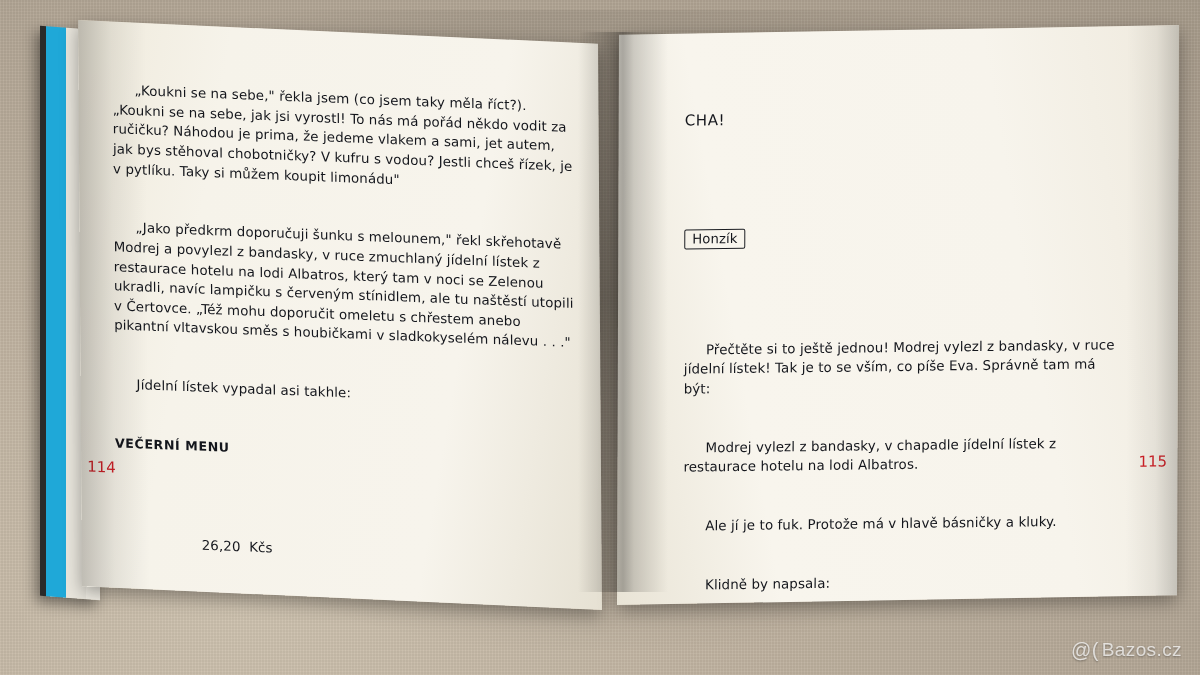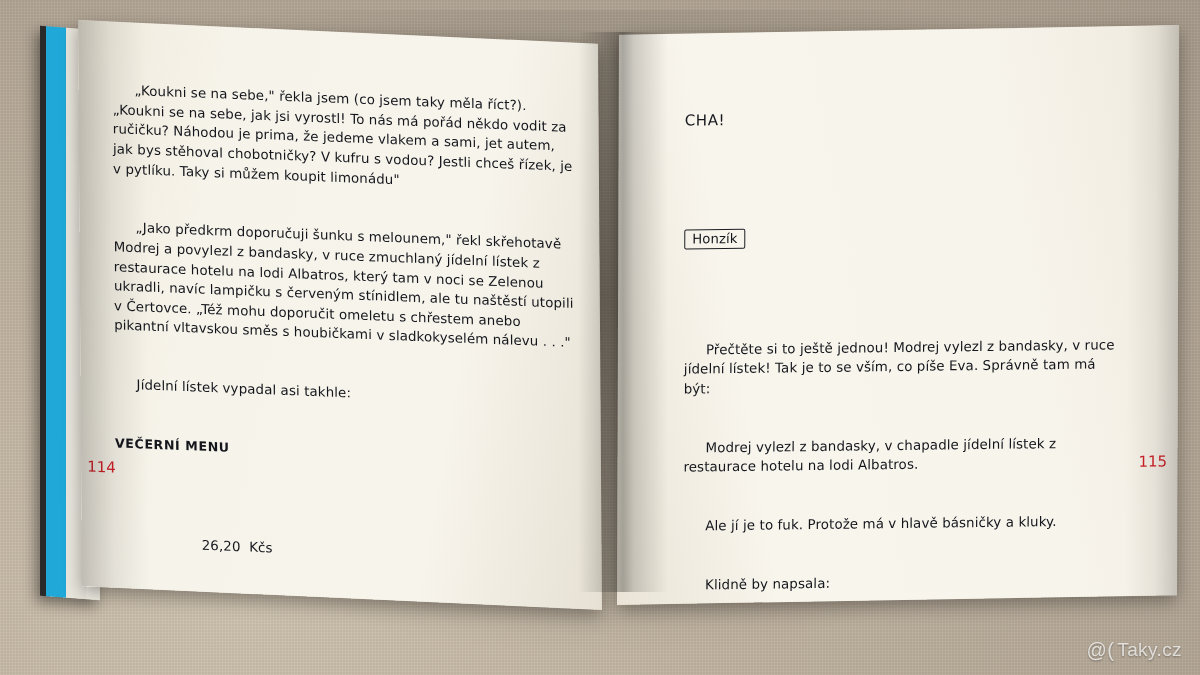--- a/index.html
+++ b/index.html
@@ -286,15 +286,15 @@
         <div class="folio folio-right">115</div>
         <div class="page-curl"></div>
       </div>
     </div>
 
     <div class="spine-shadow"></div>
   </div>
 
   <div class="watermark">
     <span class="wm-mark">@(</span>
-    <span>Taky.cz</span>
+    <span>Bazos.cz</span>
   </div>
 </div>
 
 </body></html>

